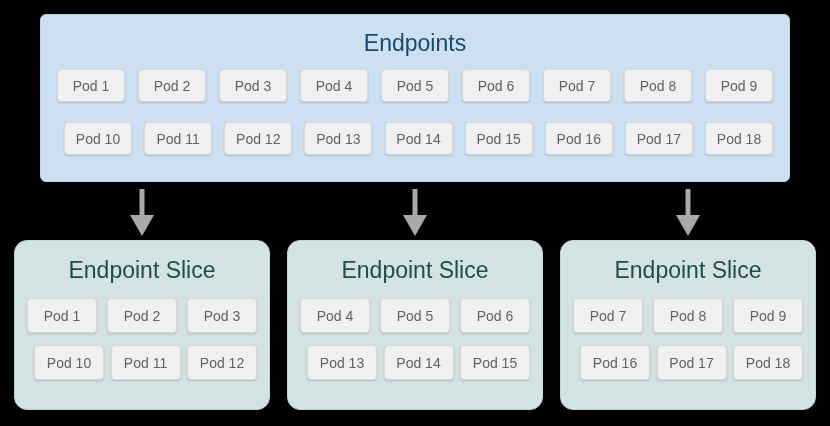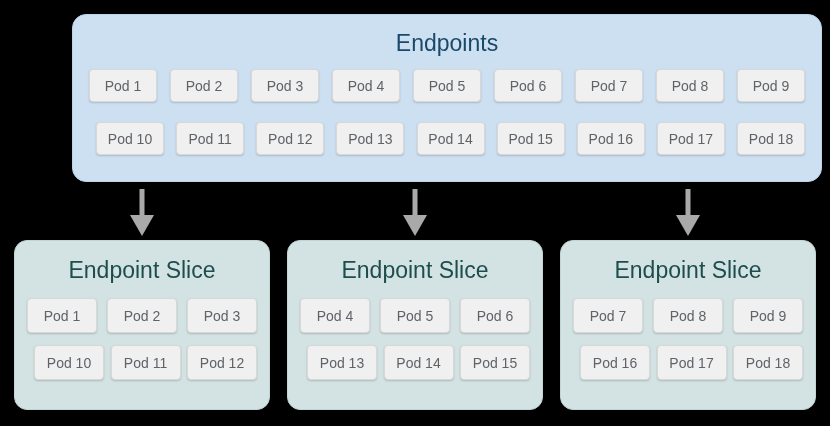--- a/index.html
+++ b/index.html
@@ -14,24 +14,23 @@
     overflow: hidden;
   }
 
   
   .endpoints-box {
     position: absolute;
     left: 40px; top: 14px;
     width: 750px; height: 168px;
     background: #cde0f2;
     border: 1px solid #bcd4ea;
-    border-radius: 14px;
+    border-radius: 6px;
     box-shadow: 0 2px 4px rgba(0,0,0,0.45);
     padding: 12px 16px 0 16px;
-    margin-left: 32px;
   }
   .endpoints-title {
     text-align: center;
     font-size: 23px;
     color: #1a4868;
     height: 32px;
     line-height: 32px;
   }
   .pod-row {
     display: flex;

